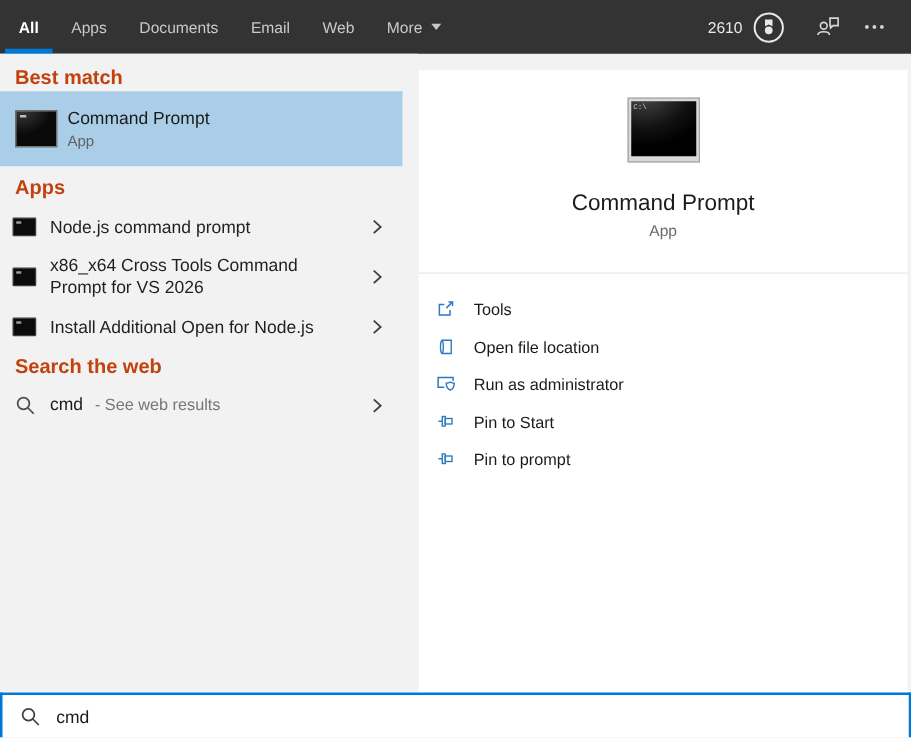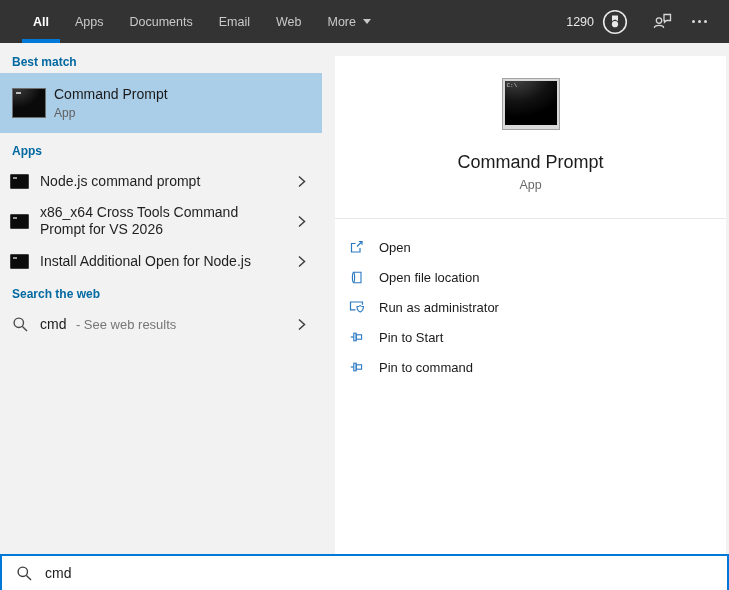--- a/index.html
+++ b/index.html
@@ -8,21 +8,21 @@
     position:relative; overflow:hidden; background:#f2f2f2;
     font-family:"Liberation Sans", sans-serif;
     -webkit-font-smoothing:antialiased;
   }
 
   
   #topbar {
     position:absolute; top:0; left:0; width:729px; height:43px;
     background:#333333; display:flex; align-items:center;
   }
-  .tabs { display:flex; gap:26px; padding-left:33px; height:100%; align-items:center; }
+  .tabs { display:flex; gap:26px; padding-left:15px; height:100%; align-items:center; }
   .tab {
     position:relative; height:100%; display:flex; align-items:center;
     color:#c9c9c9; font-size:12.5px; cursor:default; white-space:nowrap;
   }
   .tab.selected { color:#ffffff; font-weight:bold; }
   .tab .underline {
     position:absolute; bottom:0; left:50%; transform:translateX(-50%);
     width:38px; height:4px; background:#0078d7;
   }
   .caret {
@@ -32,21 +32,21 @@
   }
   .topbar-right { margin-left:auto; display:flex; align-items:center; padding-right:22px; }
   .rewards { display:flex; align-items:center; gap:6px; }
   .rewards .points { color:#e8e8e8; font-size:12.5px; }
   .account-wrap { margin-left:22px; display:flex; }
   .dots { margin-left:18px; display:flex; gap:3px; align-items:center; height:30px; }
   .dots i { width:3px; height:3px; border-radius:50%; background:#d9d9d9; }
 
   
   #left { position:absolute; left:0; top:43px; width:334px; height:511px; background:#f2f2f2; }
-  .sec-header { font-size:12px; font-weight:bold; color:#0369a1; padding:0 12px; line-height:20px; }
+  .sec-header { font-size:16px; font-weight:bold; color:#c2410c; padding:0 12px; line-height:20px; }
   #h-best { margin-top:9px; height:21px; line-height:21px; }
   #h-apps { margin-top:8px; height:20px; }
   #h-web  { margin-top:3px;  height:20px; }
 
   .best-row {
     width:322px; height:60px; background:#aacde8;
     display:flex; align-items:center; padding-left:12px;
   }
   .cmd-icon-sm {
     width:34px; height:30px; flex:none; position:relative;
@@ -139,21 +139,21 @@
       <span>Web</span>
     </div>
     <div class="tab">
       <span>More</span>
       <span class="caret"></span>
     </div>
   </nav>
 
   <div class="topbar-right">
     <div class="rewards">
-      <span class="points">1290</span>
+      <span class="points">2610</span>
       <svg width="30" height="30" viewBox="0 0 30 30">
         <circle cx="15" cy="15" r="11.3" fill="none" stroke="#e8e8e8" stroke-width="1.6"></circle>
         <path d="M12 8.5 V14 L15 12.6 L18 14 V8.5 Z" fill="#e8e8e8"></path>
         <circle cx="15" cy="17.2" r="3.1" fill="#e8e8e8"></circle>
       </svg>
     </div>
     <div class="account-wrap">
       <svg width="22" height="22" viewBox="0 0 22 22">
         <path d="M12 3.5 H18.5 V9.5 H14.5 L12.5 11.3 V9.5 H12 Z" fill="none" stroke="#d8d8d8" stroke-width="1.3"></path>
         <circle cx="7" cy="9.6" r="2.7" fill="none" stroke="#d8d8d8" stroke-width="1.3"></circle>
@@ -244,21 +244,21 @@
   <div class="actions">
 
     <div class="action">
       <span class="aicon">
         <svg width="15" height="14" viewBox="0 0 15 14">
           <path d="M6.5 3.5 H2.5 V12 H11 V8" fill="none" stroke="#2a7ac2" stroke-width="1.2"></path>
           <path d="M8 6.5 L13 1.5" fill="none" stroke="#2a7ac2" stroke-width="1.2"></path>
           <path d="M9.8 1.5 H13 V4.7" fill="none" stroke="#2a7ac2" stroke-width="1.2"></path>
         </svg>
       </span>
-      <span class="alabel">Open</span>
+      <span class="alabel">Tools</span>
     </div>
 
     <div class="action">
       <span class="aicon">
         <svg width="13" height="13" viewBox="0 0 13 13">
           <path d="M3.6 1.2 H11 V11.8 H3.6 C2 10.3 2 2.7 3.6 1.2 Z" fill="none" stroke="#2a7ac2" stroke-width="1.1"></path>
           <path d="M3.6 1.2 C5 2.7 5 10.3 3.6 11.8" fill="none" stroke="#2a7ac2" stroke-width="1.1"></path>
         </svg>
       </span>
       <span class="alabel">Open file location</span>
@@ -286,21 +286,21 @@
     </div>
 
     <div class="action">
       <span class="aicon">
         <svg width="14" height="12" viewBox="0 0 14 12">
           <path d="M0.8 6 H3.8" stroke="#2a7ac2" stroke-width="1.2"></path>
           <rect x="3.8" y="2.2" width="2.4" height="7.6" fill="none" stroke="#2a7ac2" stroke-width="1.1"></rect>
           <rect x="6.2" y="3.8" width="5.4" height="4.4" fill="none" stroke="#2a7ac2" stroke-width="1.1"></rect>
         </svg>
       </span>
-      <span class="alabel">Pin to command</span>
+      <span class="alabel">Pin to prompt</span>
     </div>
 
   </div>
 </section>
 
 <div id="searchbar">
   <svg width="17" height="17" viewBox="0 0 17 17">
     <circle cx="6.8" cy="6.8" r="4.7" fill="none" stroke="#3d3d3d" stroke-width="1.4"></circle>
     <line x1="10.4" y1="10.4" x2="15" y2="15" stroke="#3d3d3d" stroke-width="1.4"></line>
   </svg>

